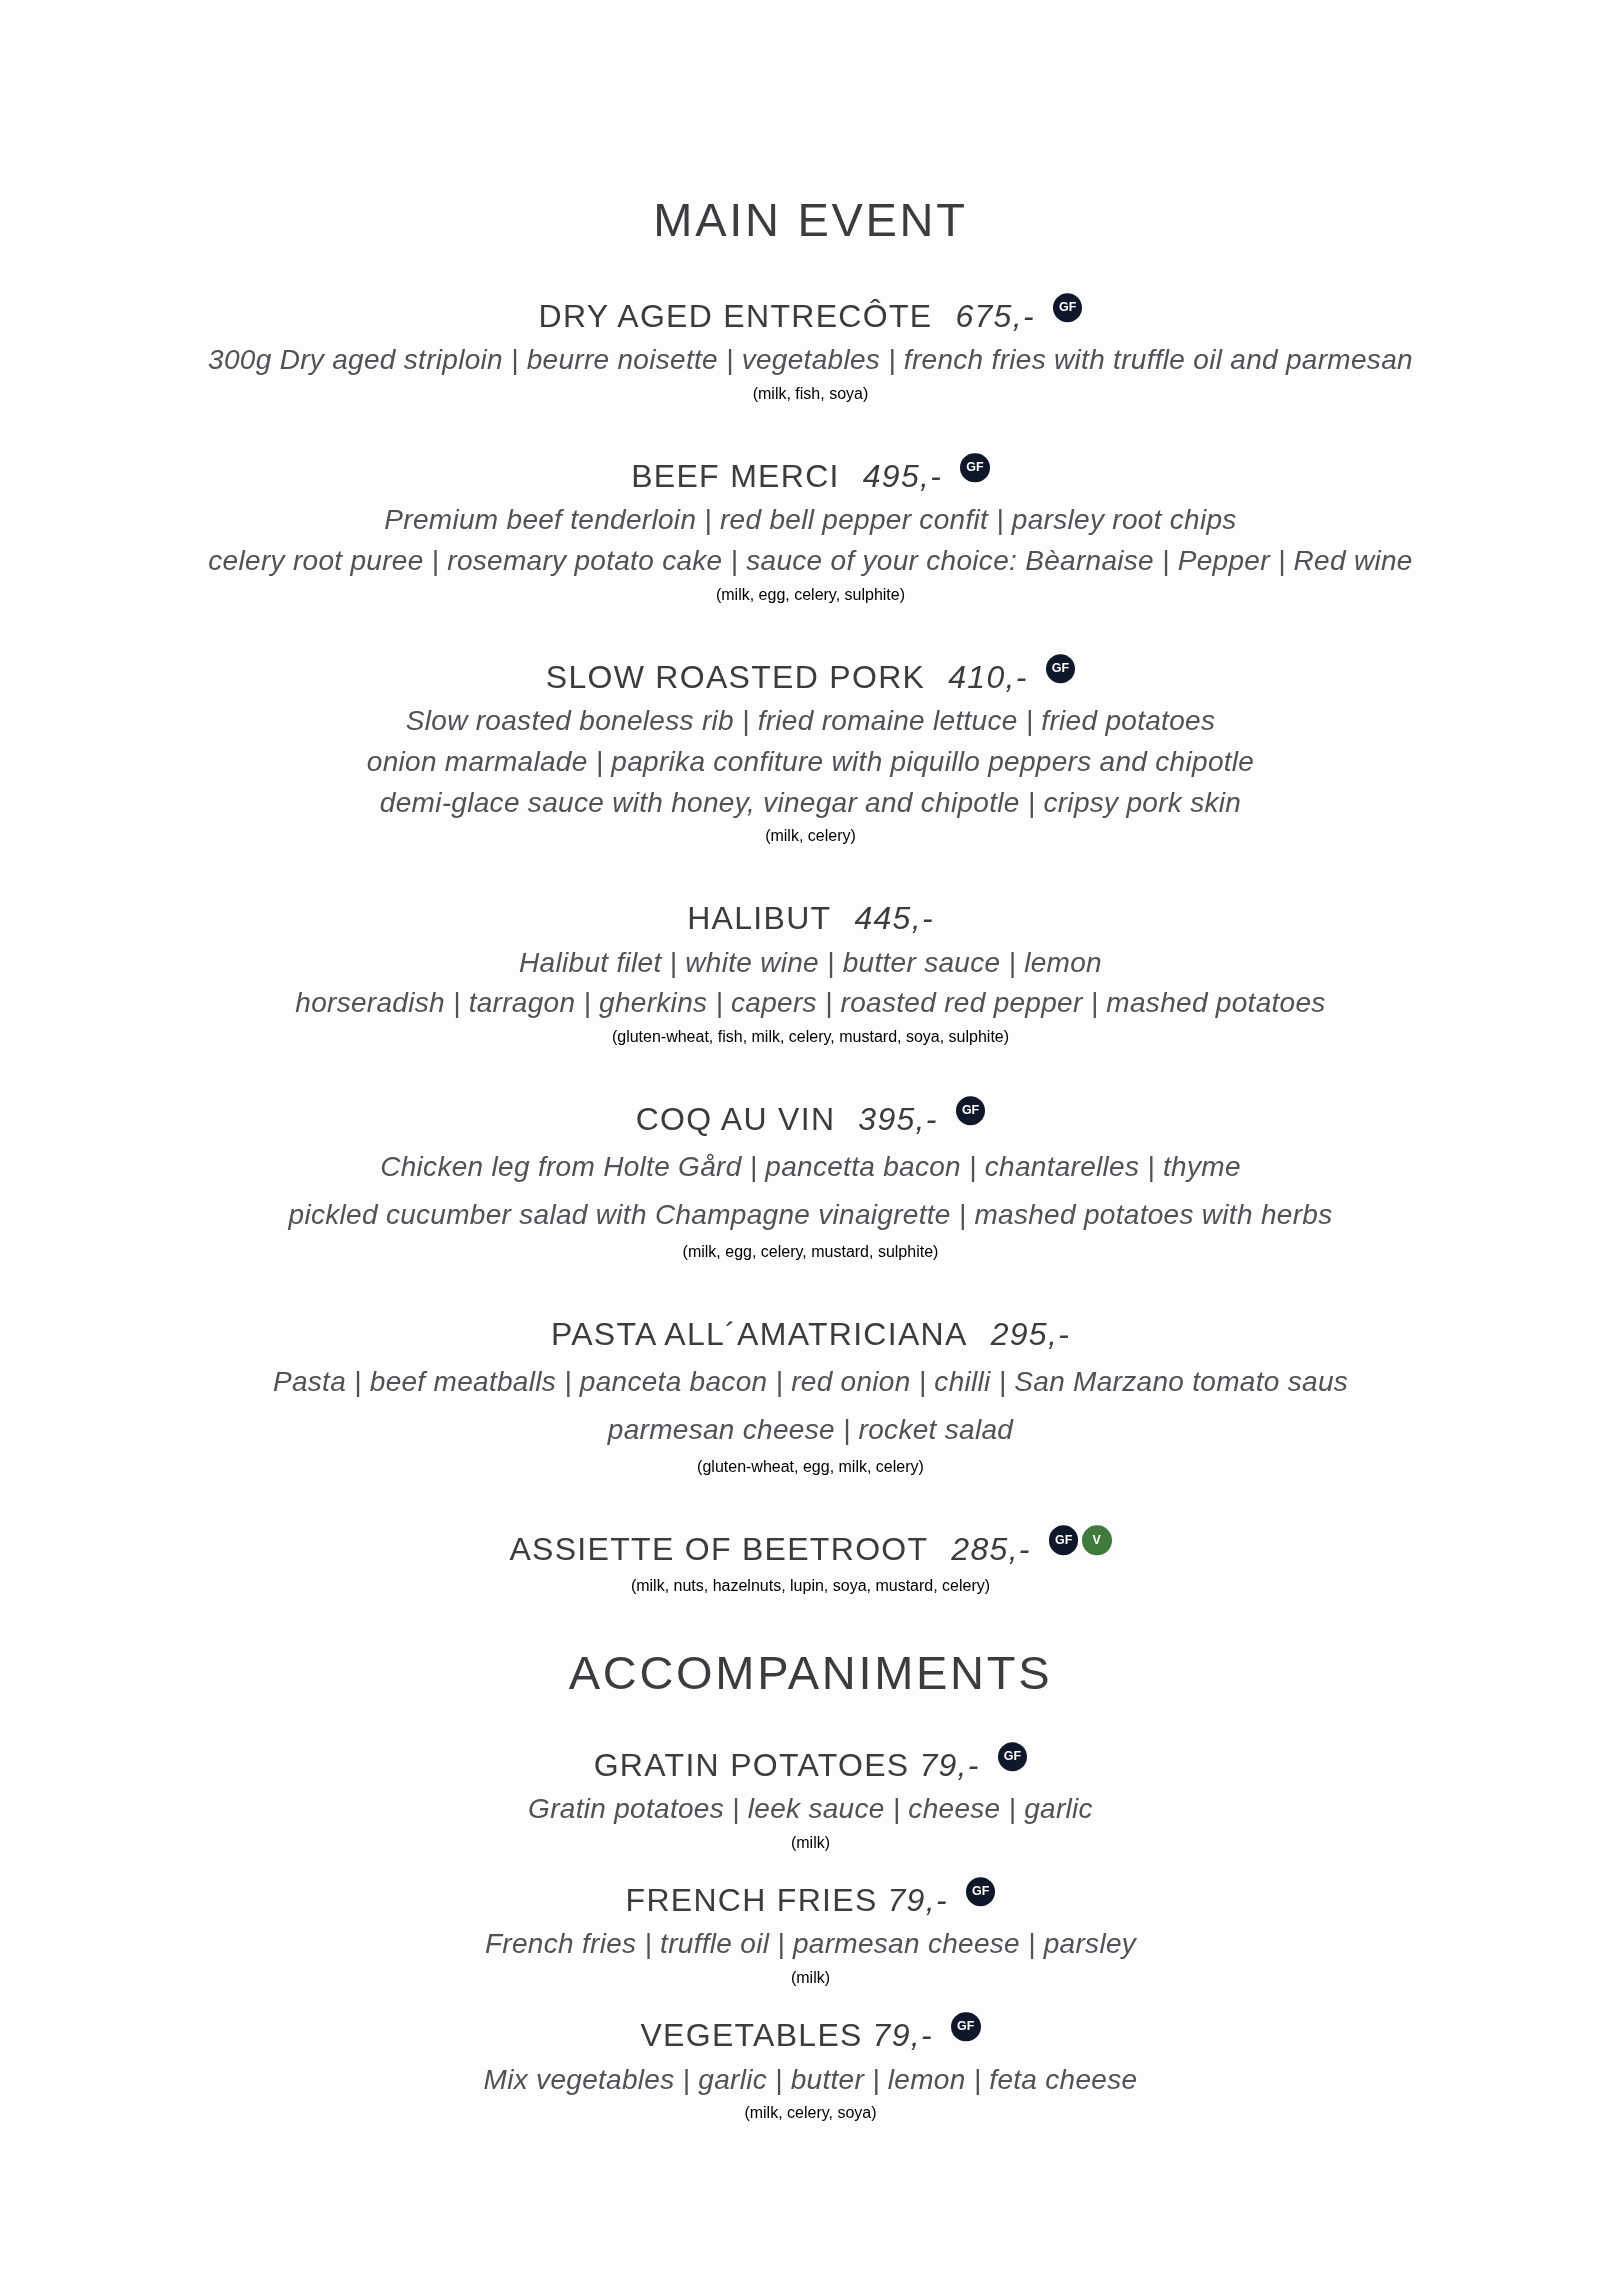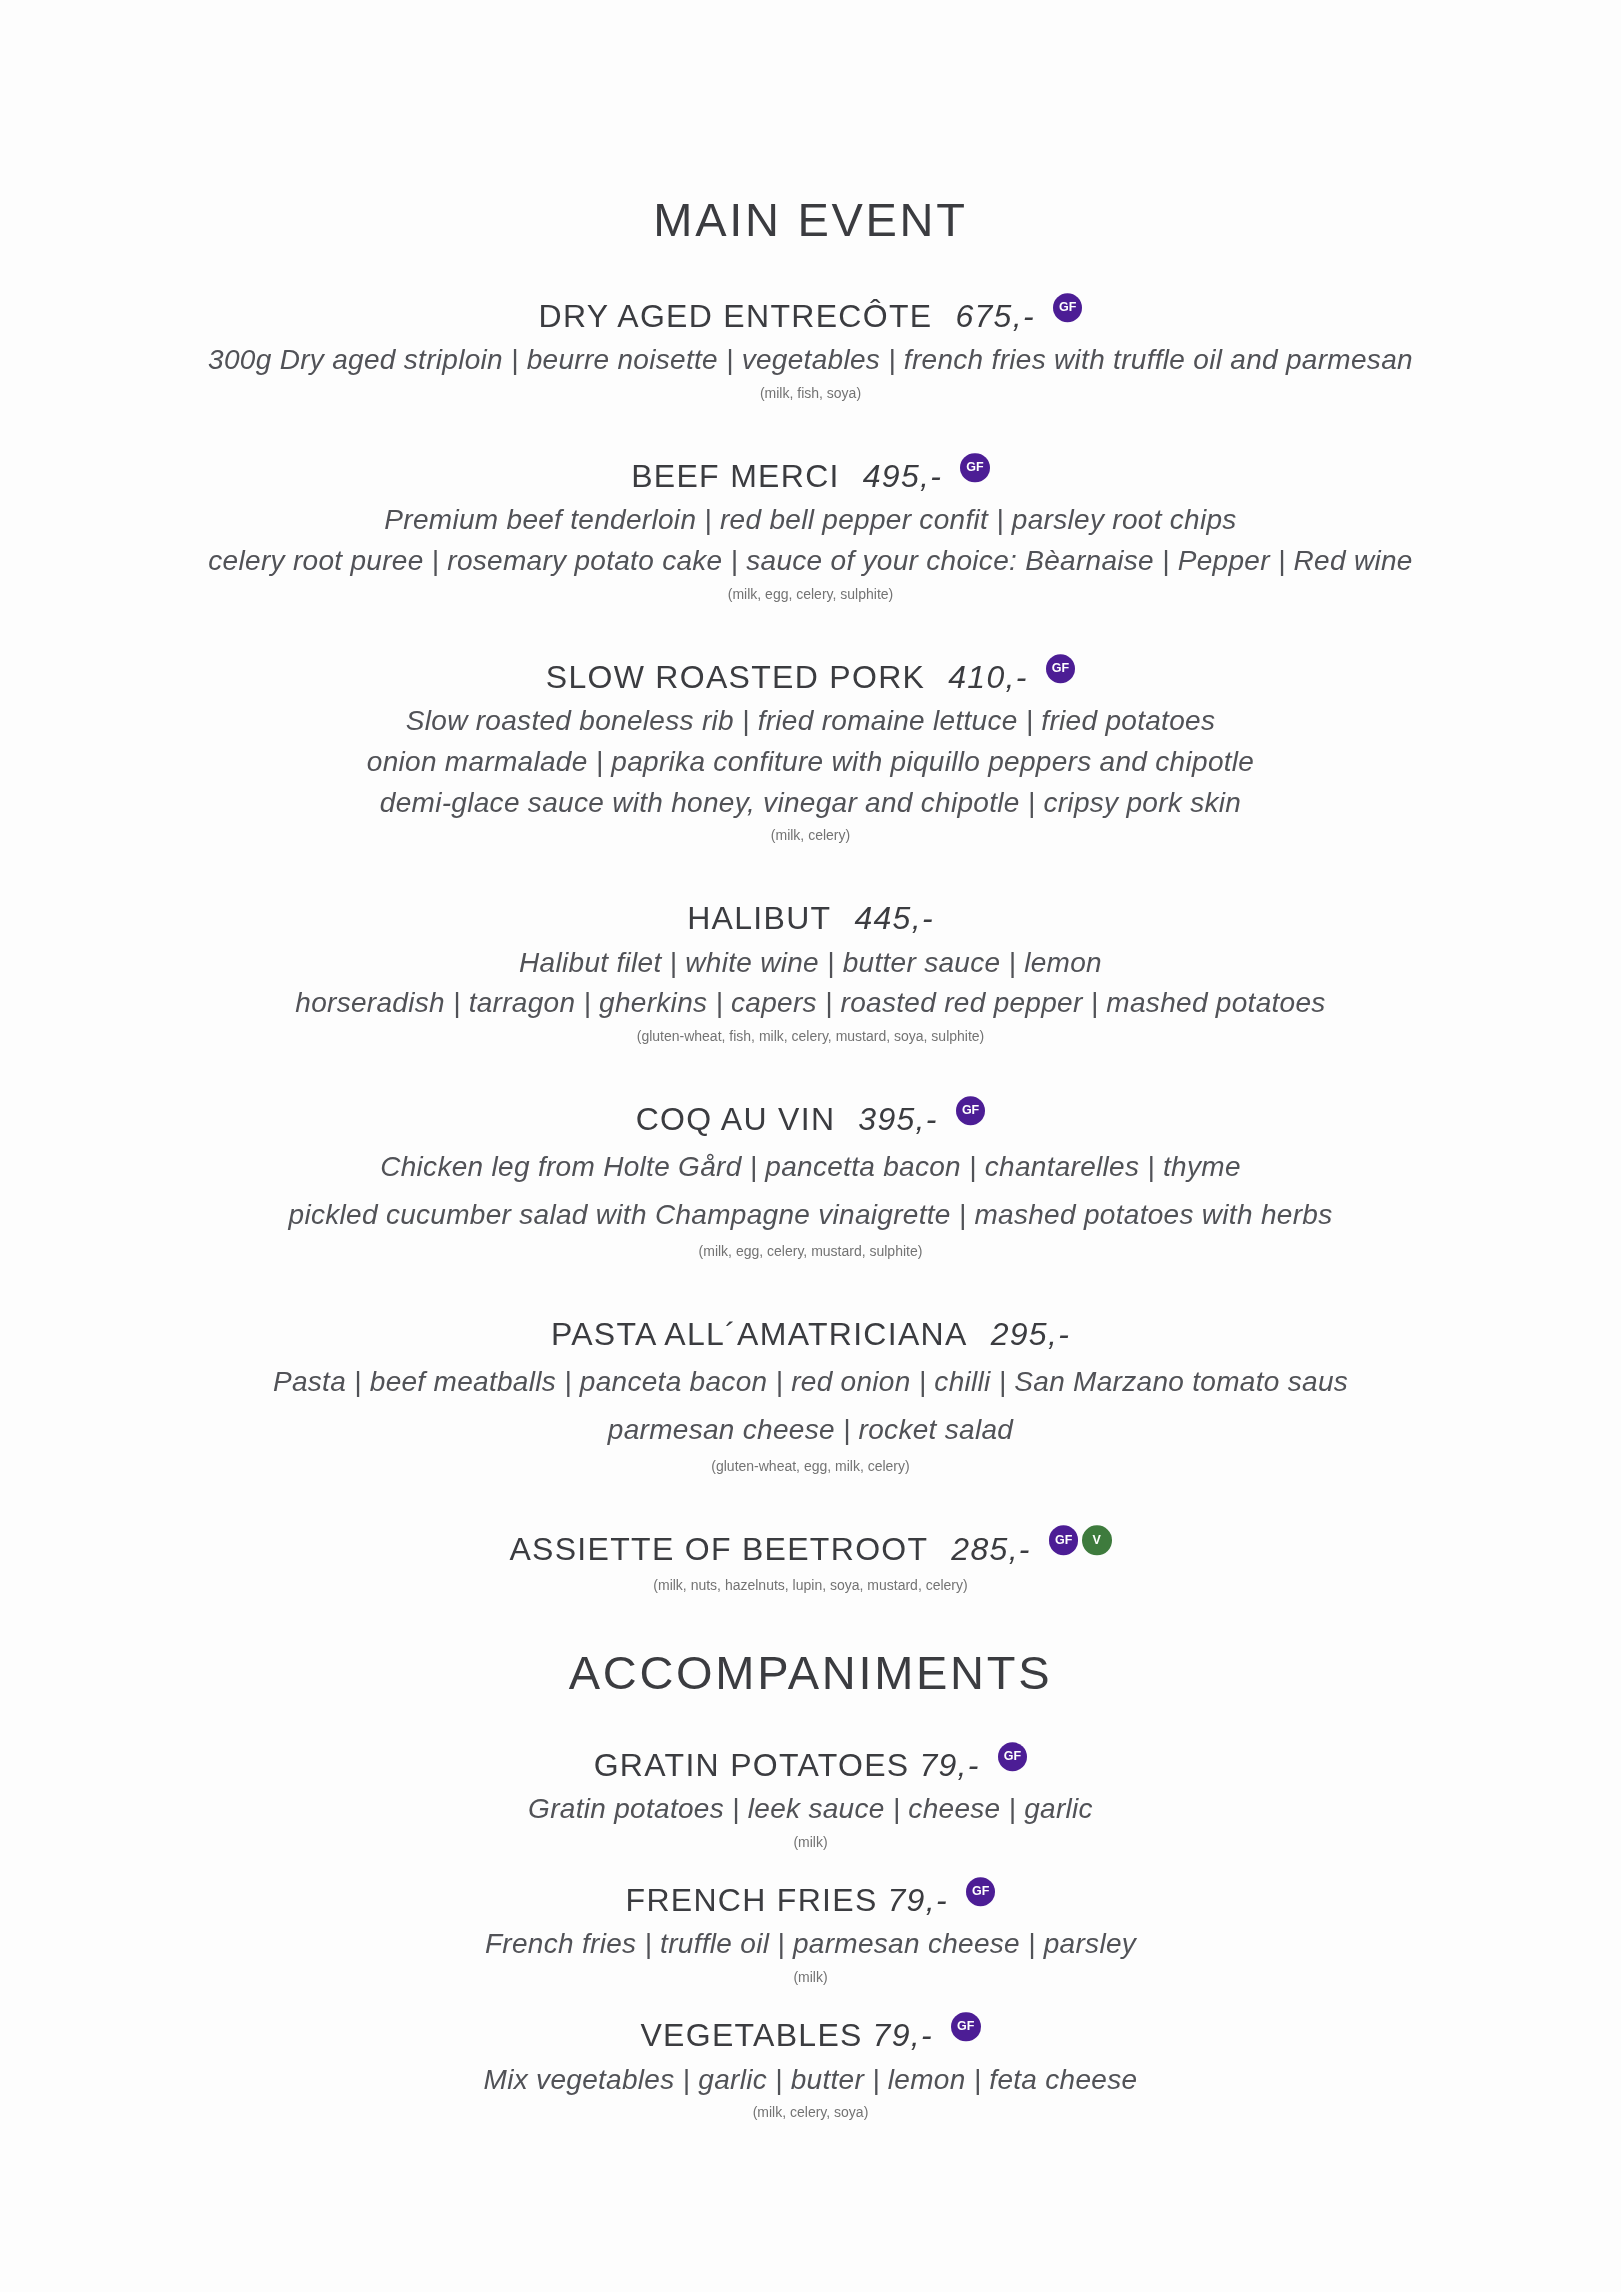--- a/index.html
+++ b/index.html
@@ -59,38 +59,38 @@
     height: 29.6px;
     border-radius: 50%;
     color: #ffffff;
     font-size: 12.5px;
     font-weight: bold;
     letter-spacing: 0;
     margin-left: 18px;
     vertical-align: middle;
     transform: translateY(-10.7px);
   }
-  .badge-gf { background: #4c1d95; }
+  .badge-gf { background: #0f172a; }
   .badge-v  { background: #3e7b3d; margin-left: 3.6px; }
   .desc {
     font-size: 28px;
     font-weight: 300;
     letter-spacing: 0.3px;
     color: #515257;
     line-height: 38px;
     margin: 0 0 2.7px 0;
     font-style: italic;
   }
   .coq .desc, .pasta .desc {
     line-height: 45px;
   }
   .allergens {
-    font-size: 14px;
+    font-size: 16px;
     font-weight: 400;
-    color: #737373;
+    color: #000000;
     line-height: 23px;
     margin: 1.8px 0 0 0;
   }
 </style>
 </head>
 <body>
 
 <div class="menu-page">
 
   <section class="section main-event">

